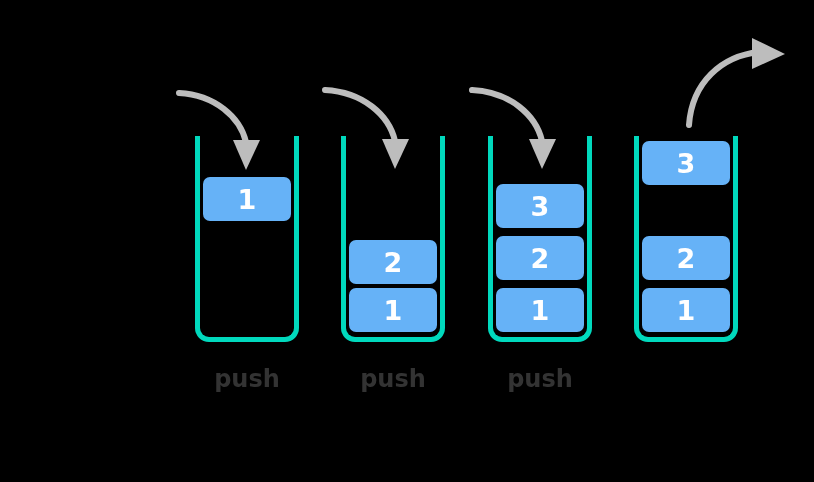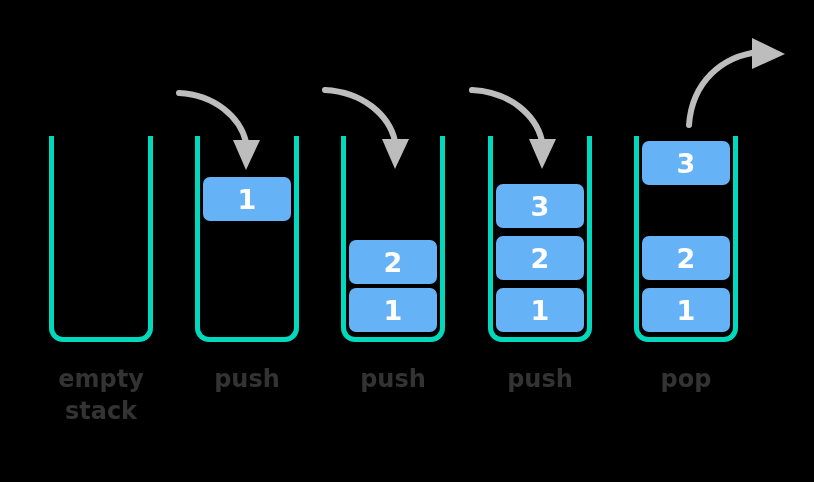--- a/index.html
+++ b/index.html
@@ -75,25 +75,20 @@
     width: 814px;
     height: 482px;
     pointer-events: none;
   }
 </style>
 </head>
 <body>
 
 <div id="canvas" style="--tealc:#00d9bd;">
 
-  <div class="stack-col" style="left:0px;width:200px;">
-    <div class="container-shape" style="left:49px;top:136px;width:104px;height:206px;"></div>
-    <div class="stack-label" style="left:10px;top:364px;width:182px;">empty
-stack</div>
-  </div>
 
   <div class="stack-col" style="left:0px;width:200px;">
     <div class="container-shape" style="left:195px;top:136px;width:104px;height:206px;"></div>
     <div class="cell" style="left:203px;top:177px;width:88px;height:44px;">1</div>
     <div class="stack-label" style="left:156px;top:364px;width:182px;">push</div>
   </div>
 
   <div class="stack-col" style="left:0px;width:200px;">
     <div class="container-shape" style="left:341px;top:136px;width:104px;height:206px;"></div>
     <div class="cell" style="left:349px;top:240px;width:88px;height:44px;">2</div>
@@ -107,21 +102,20 @@
     <div class="cell" style="left:496px;top:236px;width:88px;height:44px;">2</div>
     <div class="cell" style="left:496px;top:288px;width:88px;height:44px;">1</div>
     <div class="stack-label" style="left:449px;top:364px;width:182px;">push</div>
   </div>
 
   <div class="stack-col" style="left:0px;width:200px;">
     <div class="container-shape" style="left:634px;top:136px;width:104px;height:206px;"></div>
     <div class="cell" style="left:642px;top:141px;width:88px;height:44px;">3</div>
     <div class="cell" style="left:642px;top:236px;width:88px;height:44px;">2</div>
     <div class="cell" style="left:642px;top:288px;width:88px;height:44px;">1</div>
-    <div class="stack-label" style="left:595px;top:364px;width:182px;">pop</div>
   </div>
 
   <svg class="arrow-layer" viewBox="0 0 814 482" width="814" height="482" xmlns="http://www.w3.org/2000/svg">
 
     <g>
       <path d="M 179,93 C 215,95 240,117 246,142" fill="none" stroke="#bdbdbd" stroke-width="6" stroke-linecap="round"></path>
       <path d="M 233,140 L 260,140 L 246,170 Z" fill="#bdbdbd"></path>
     </g>
 
     <g>

